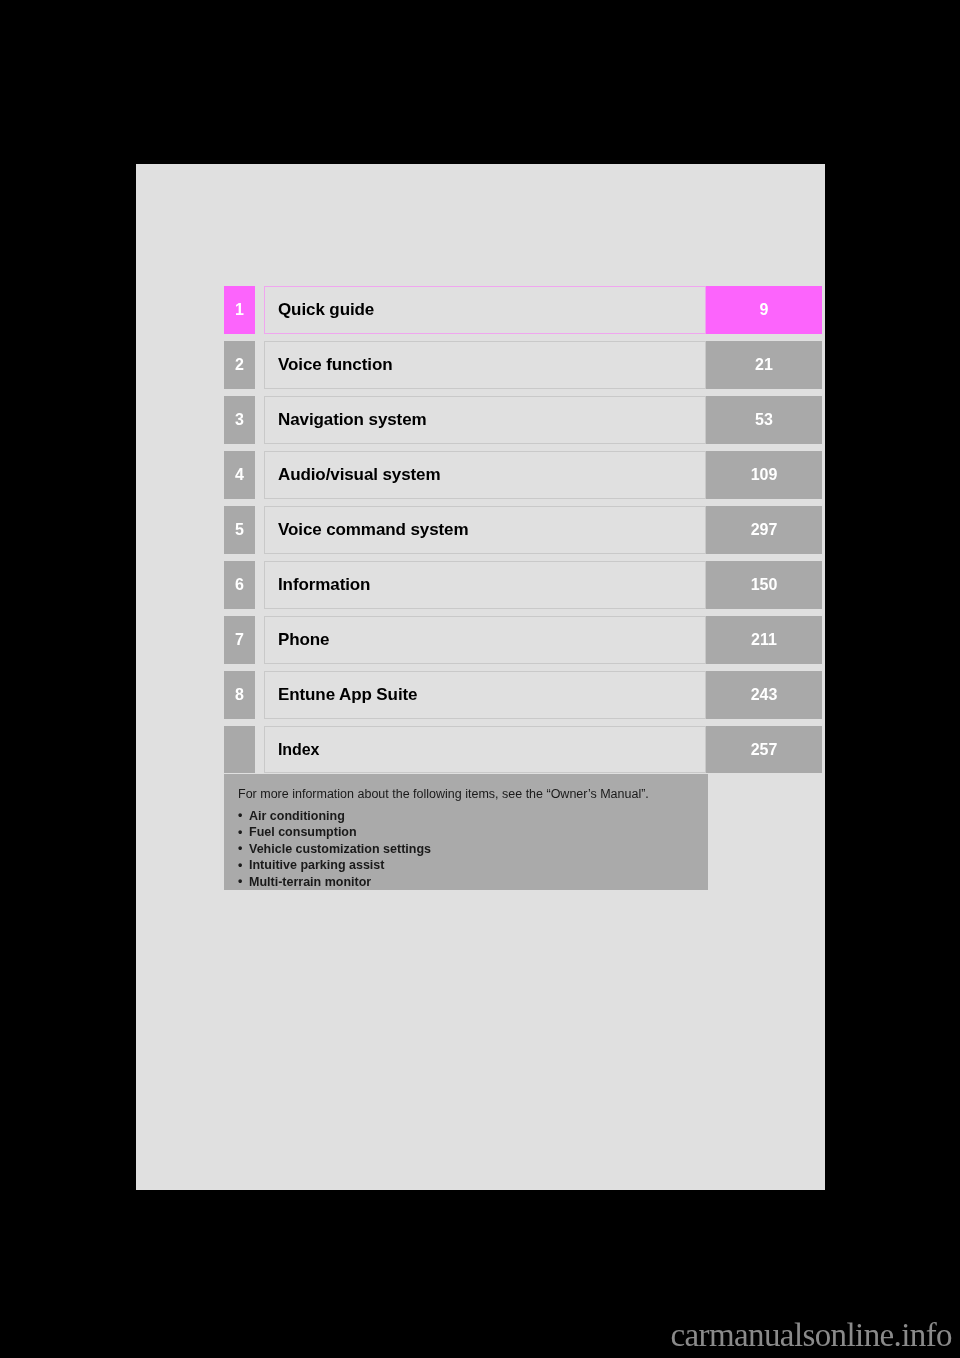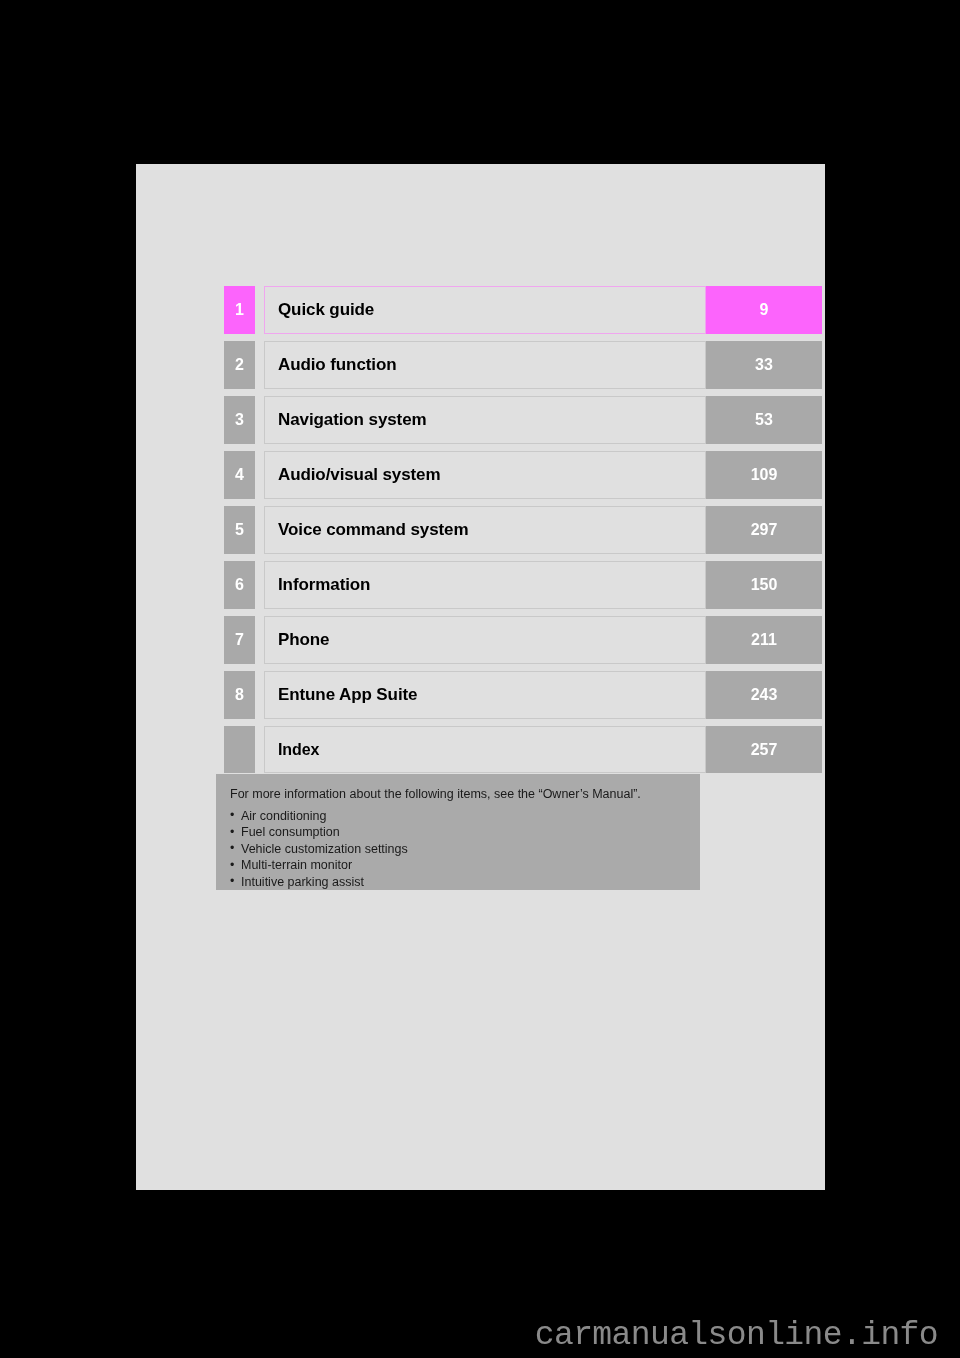--- a/index.html
+++ b/index.html
@@ -109,36 +109,37 @@
     justify-content: center;
     line-height: 1;
   }
   .toc-row.highlight .pagenum {
     background: #fc64fc;
   }
 
   
   #notes {
     position: absolute;
-    left: 80px;  
+    left: 88px;  
     top: 610px;  
     width: 484px;
     height: 116px;
     background: #aaaaaa;
     padding: 12px 10px 10px 14px;
   }
   #notes .notes-lead {
     font-size: 12.5px;
     color: #1a1a1a;
     line-height: 1.35;
     margin-bottom: 5px;
     white-space: nowrap;
   }
   #notes ul {
     list-style: none;
+    font-weight: bold;
   }
   #notes li {
     font-size: 12.5px;
     color: #1a1a1a;
     line-height: 1.32;
     padding-left: 11px;
     position: relative;
     white-space: nowrap;
   }
   #notes li::before {
@@ -146,25 +147,25 @@
     position: absolute;
     left: 0;
     top: -0.5px;
     font-size: 12.5px;
     color: #1a1a1a;
   }
 
   
   #watermark {
     position: absolute;
-    right: 22px;
+    right: 8px;
     bottom: 6px;
     font-size: 33px;
     color: #8a8a8a;
-    font-family: Liberation Mono, monospace;
+    font-family: Liberation Serif, serif;
     letter-spacing: -0.6px;
     line-height: 1;
     white-space: nowrap;
   }
 </style>
 </head>
 <body>
 
 <div id="screen">
 
@@ -176,23 +177,23 @@
           <div class="chip-gap"></div>
           <div class="title-bar">
             <span class="label">Quick guide</span>
           </div>
           <div class="pagenum">9</div>
         </div>
         <div class="toc-row">
           <div class="chip">2</div>
           <div class="chip-gap"></div>
           <div class="title-bar">
-            <span class="label">Audio function</span>
-          </div>
-          <div class="pagenum">33</div>
+            <span class="label">Voice function</span>
+          </div>
+          <div class="pagenum">21</div>
         </div>
         <div class="toc-row">
           <div class="chip">3</div>
           <div class="chip-gap"></div>
           <div class="title-bar">
             <span class="label">Navigation system</span>
           </div>
           <div class="pagenum">53</div>
         </div>
         <div class="toc-row">
@@ -244,22 +245,22 @@
           <div class="pagenum">257</div>
         </div>
       </div>
 
     <div id="notes">
       <div class="notes-lead">For more information about the following items, see the “Owner’s Manual”.</div>
       <ul>
           <li>Air conditioning</li>
           <li>Fuel consumption</li>
           <li>Vehicle customization settings</li>
+          <li>Intuitive parking assist</li>
           <li>Multi-terrain monitor</li>
-          <li>Intuitive parking assist</li>
         </ul>
     </div>
 
   </div>
 
   <div id="watermark">carmanualsonline.info</div>
 
 </div>
 
 </body></html>

